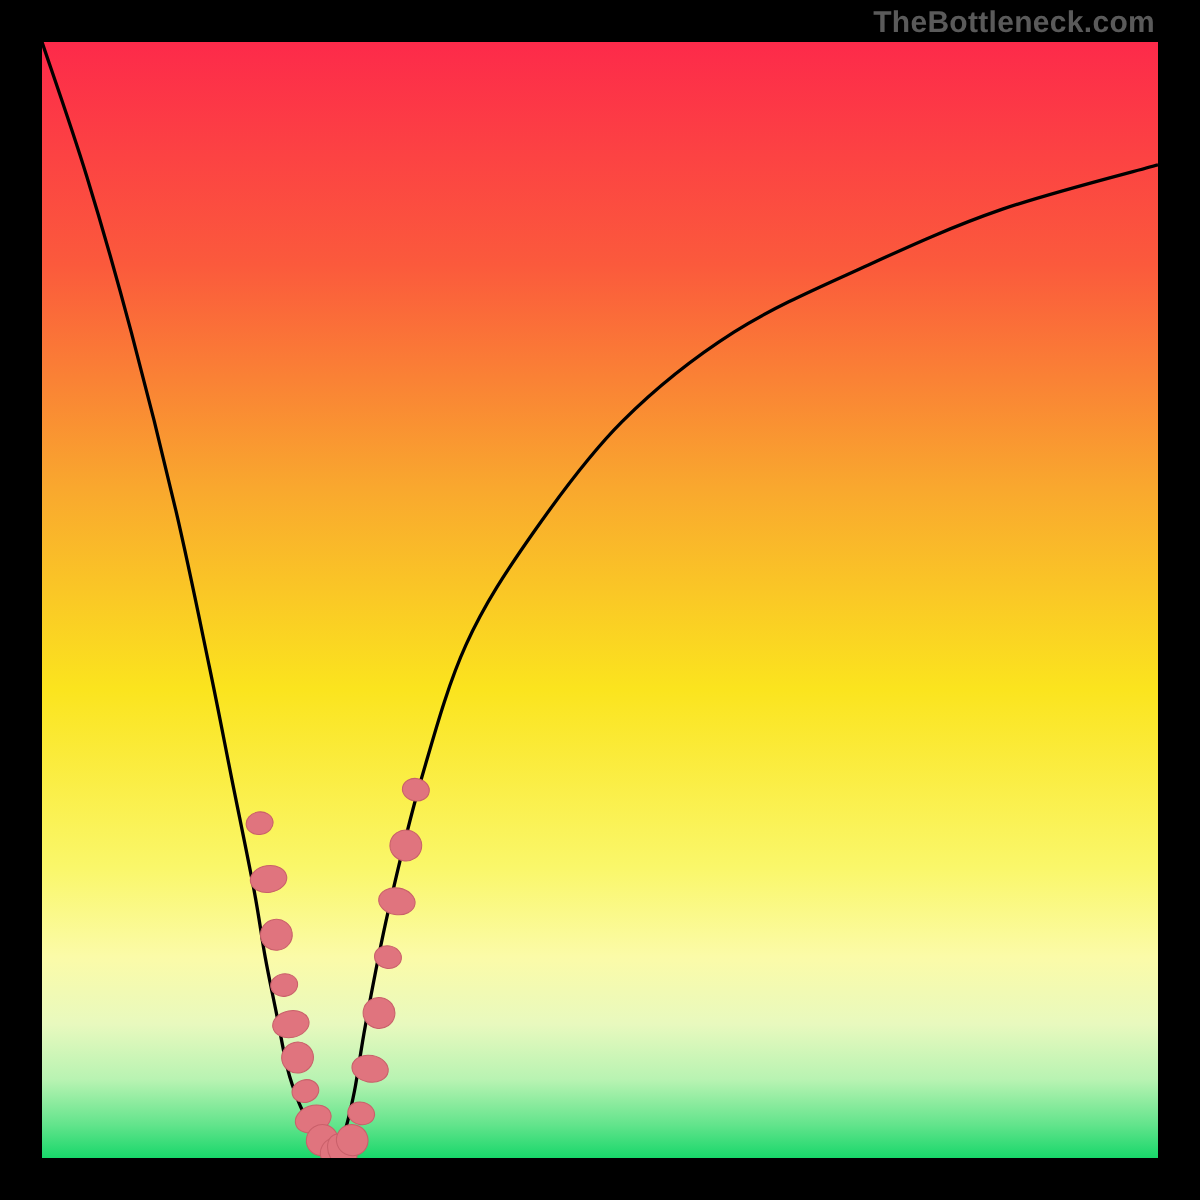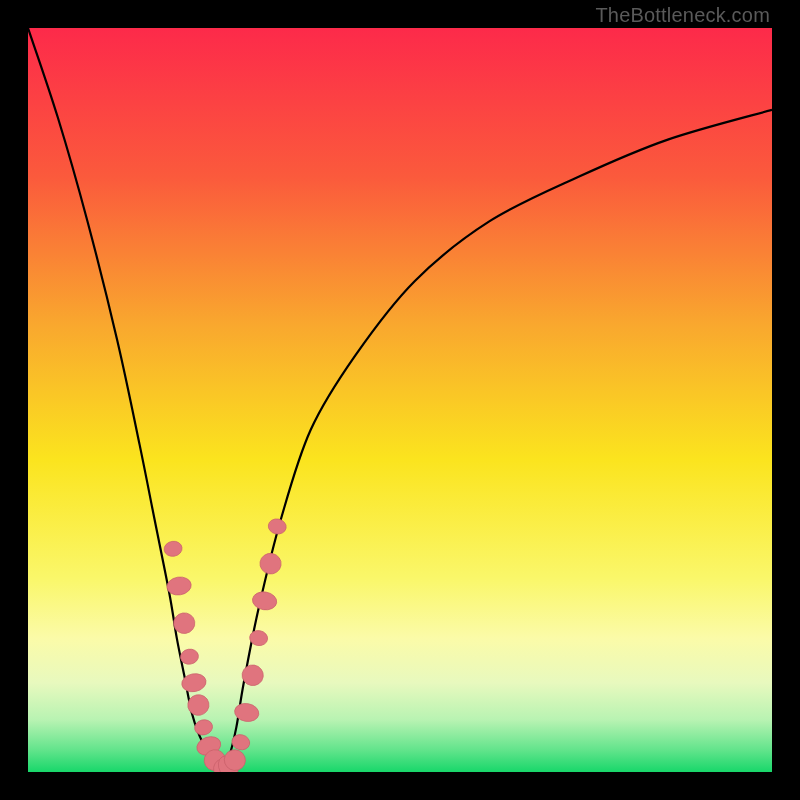--- a/index.html
+++ b/index.html
@@ -38,21 +38,21 @@
   .gradient {
     position: absolute;
     inset: 0;
   }
 
   .watermark {
     position: absolute;
     top: 4px;
     right: 30px;
     font-size: 20px;
-    font-weight: 400;
+    font-weight: 700;
     color: #5a5a5a;
     z-index: 20;
     letter-spacing: 0.2px;
   }
 
   svg.curves {
     position: absolute;
     inset: 0;
     width: 100%;
     height: 100%;

